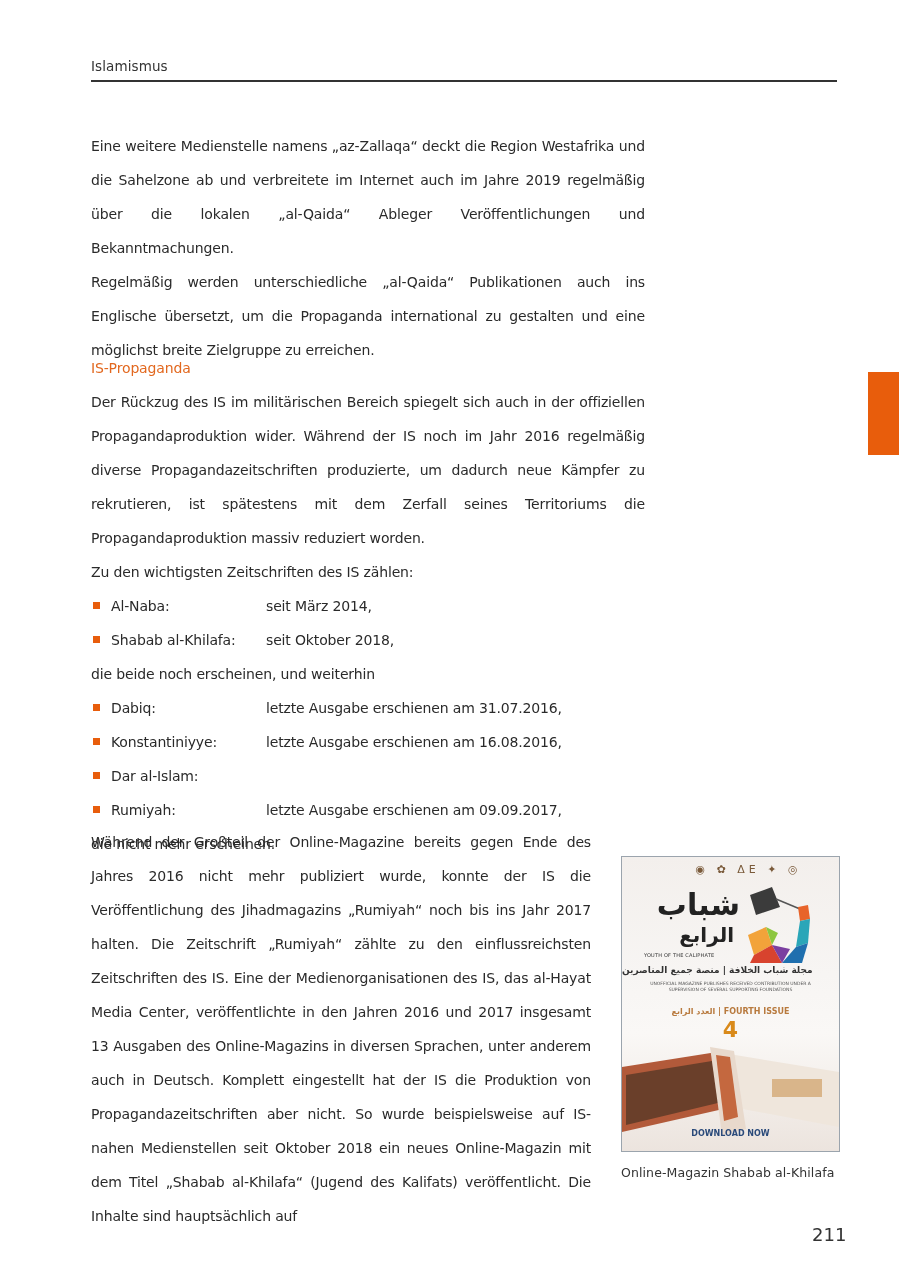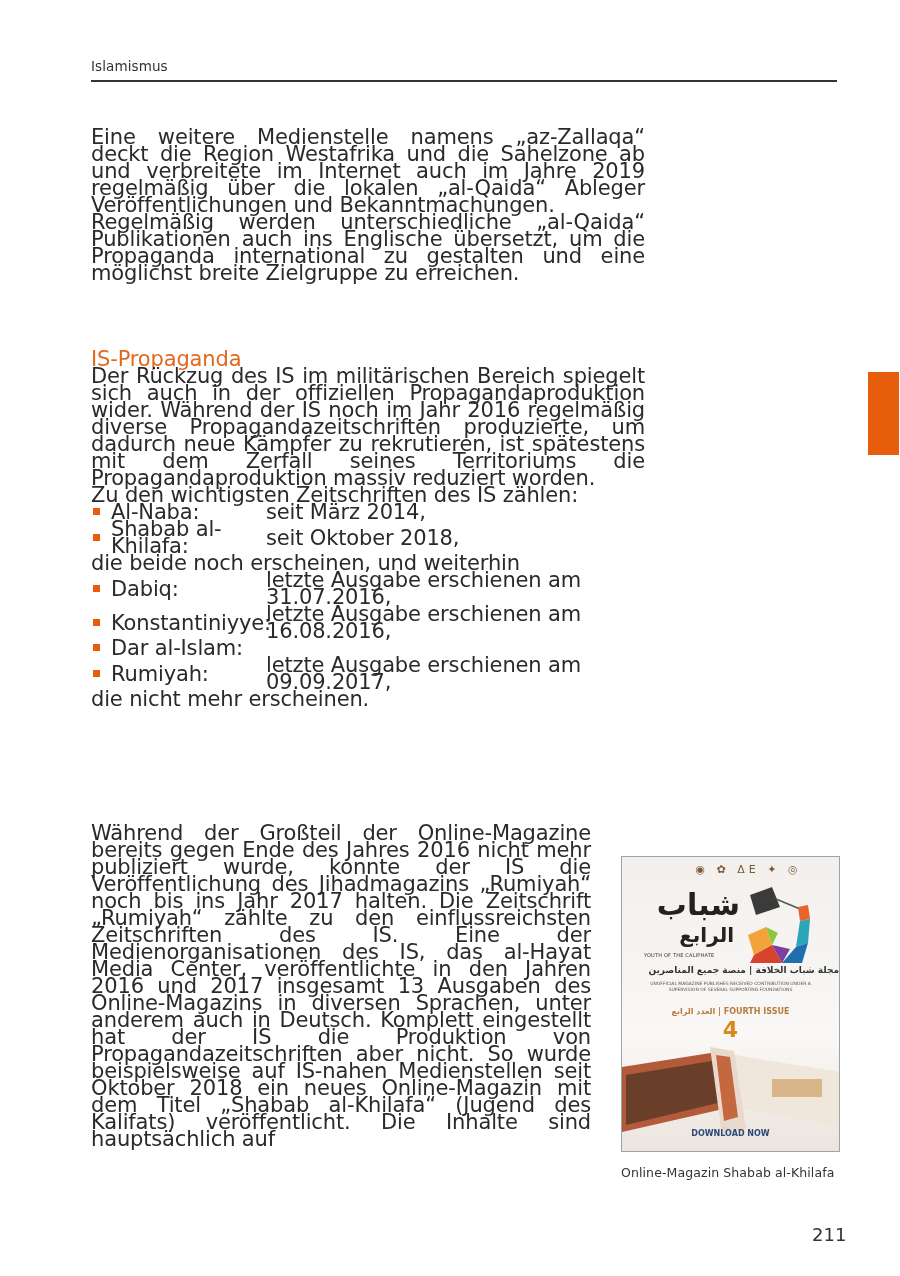--- a/index.html
+++ b/index.html
@@ -2,40 +2,40 @@
 <html><head>
 <meta charset="utf-8">
 <style>
   html, body { margin:0; padding:0; background:#ffffff; }
   body { width:900px; height:1276px; position:relative; overflow:hidden;
          font-family:"DejaVu Sans", "Liberation Sans", sans-serif; color:#2a2a2a; }
   .running-head { position:absolute; left:91px; top:58px; font-size:13.5px; color:#333; letter-spacing:0.1px; }
   .head-rule { position:absolute; left:91px; top:80px; width:746px; height:1.5px; background:#333; }
   .side-tab { position:absolute; left:868px; top:372px; width:31px; height:83px; background:#e85d0c; }
 
-  .col { position:absolute; left:91px; width:554px; font-size:21px; line-height:17px; letter-spacing:-0.15px; }
+  .col { position:absolute; left:91px; width:554px; font-size:14px; line-height:34px; letter-spacing:-0.15px; }
   .col p { margin:0; text-align:justify; text-align-last:left; }
   .block1 { top:129px; }
   .block2 { top:351px; }
   .heading { color:#e2681f; }
   .list-item { display:flex; align-items:center; }
   .bullet { width:7px; height:7px; background:#e85d0c; margin:0 11px 0 2px; flex:none; position:relative; top:-1px; }
   .lab1 { width:155px; flex:none; }
   .lab2 { width:155px; flex:none; }
 
   .block3 { top:825px; width:500px; }
 
   .figure { position:absolute; left:621px; top:856px; width:217px; height:294px; border:1px solid #9ba4ad;
             background:linear-gradient(180deg,#f3efec 0%,#f7f5f3 40%,#faf8f6 60%,#ece4de 100%); overflow:hidden; }
   .fig-logos { position:absolute; top:6px; left:0; right:0; text-align:center; font-size:11px; color:#7a5a3a; letter-spacing:4px;margin-left:36px; }
   .fig-title-ar { position:absolute; top:32px; left:18px; font-family:"DejaVu Sans", sans-serif; font-size:30px; font-weight:bold; color:#222; line-height:32px; direction:rtl; text-align:right; width:100px; }
   .fig-title-ar2 { position:absolute; top:66px; left:22px; font-size:20px; font-weight:bold; color:#222; direction:rtl; text-align:right; width:90px; }
   .fig-sub-en { position:absolute; top:95px; left:22px; font-size:5px; color:#333; letter-spacing:0.2px; }
   .flag-art { position:absolute; top:28px; left:120px; width:80px; height:80px; }
-  .fig-ar-line { position:absolute; top:108px; left:0; right:0; text-align:right; font-size:9px; font-weight:bold; color:#333; direction:rtl; }
+  .fig-ar-line { position:absolute; top:108px; left:0; right:0; text-align:left; font-size:9px; font-weight:bold; color:#333; direction:rtl; }
   .fig-small { position:absolute; top:124px; left:14px; right:14px; font-size:4.5px; line-height:6px; color:#555; text-align:center; }
   .fig-issue { position:absolute; top:150px; left:0; right:0; text-align:center; font-size:8px; font-weight:bold; color:#b87a3e; }
   .fig-num { position:absolute; top:160px; left:0; right:0; text-align:center; font-size:22px; font-weight:bold; color:#d98a1a; }
   .fig-mag { position:absolute; top:190px; left:0; width:217px; height:90px; }
   .fig-dl { position:absolute; top:272px; left:0; right:0; text-align:center; font-size:8px; color:#2a4a7a; font-weight:bold; }
   .caption { position:absolute; left:621px; top:1165px; font-size:12.5px; color:#333; letter-spacing:0.1px; }
   .page-num { position:absolute; left:812px; top:1224px; font-size:18px; color:#333; }
 </style>
 </head>
 <body>

